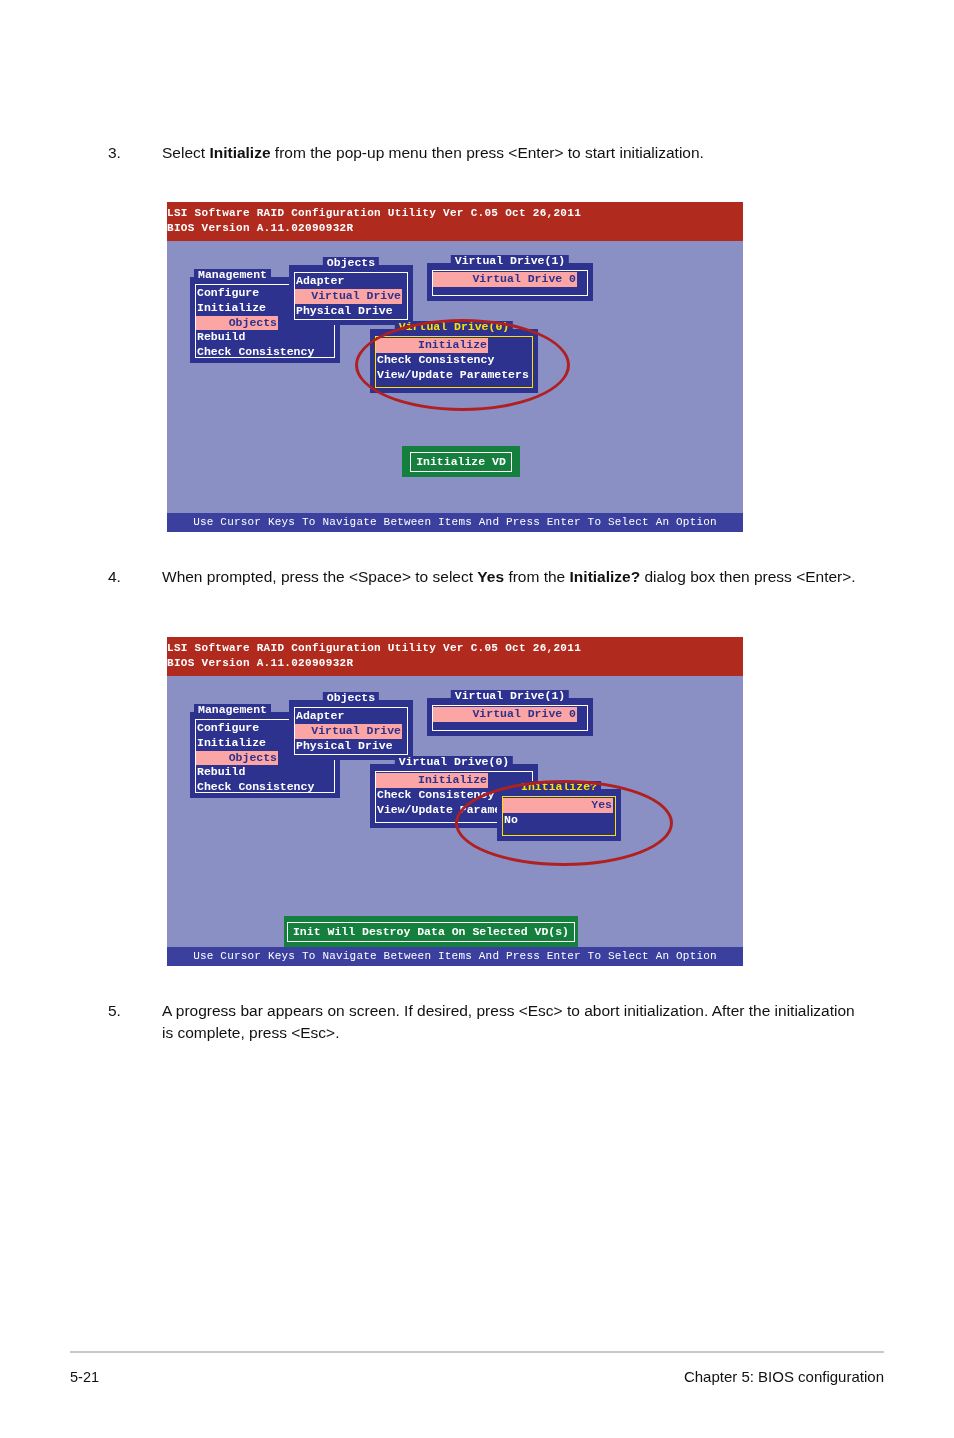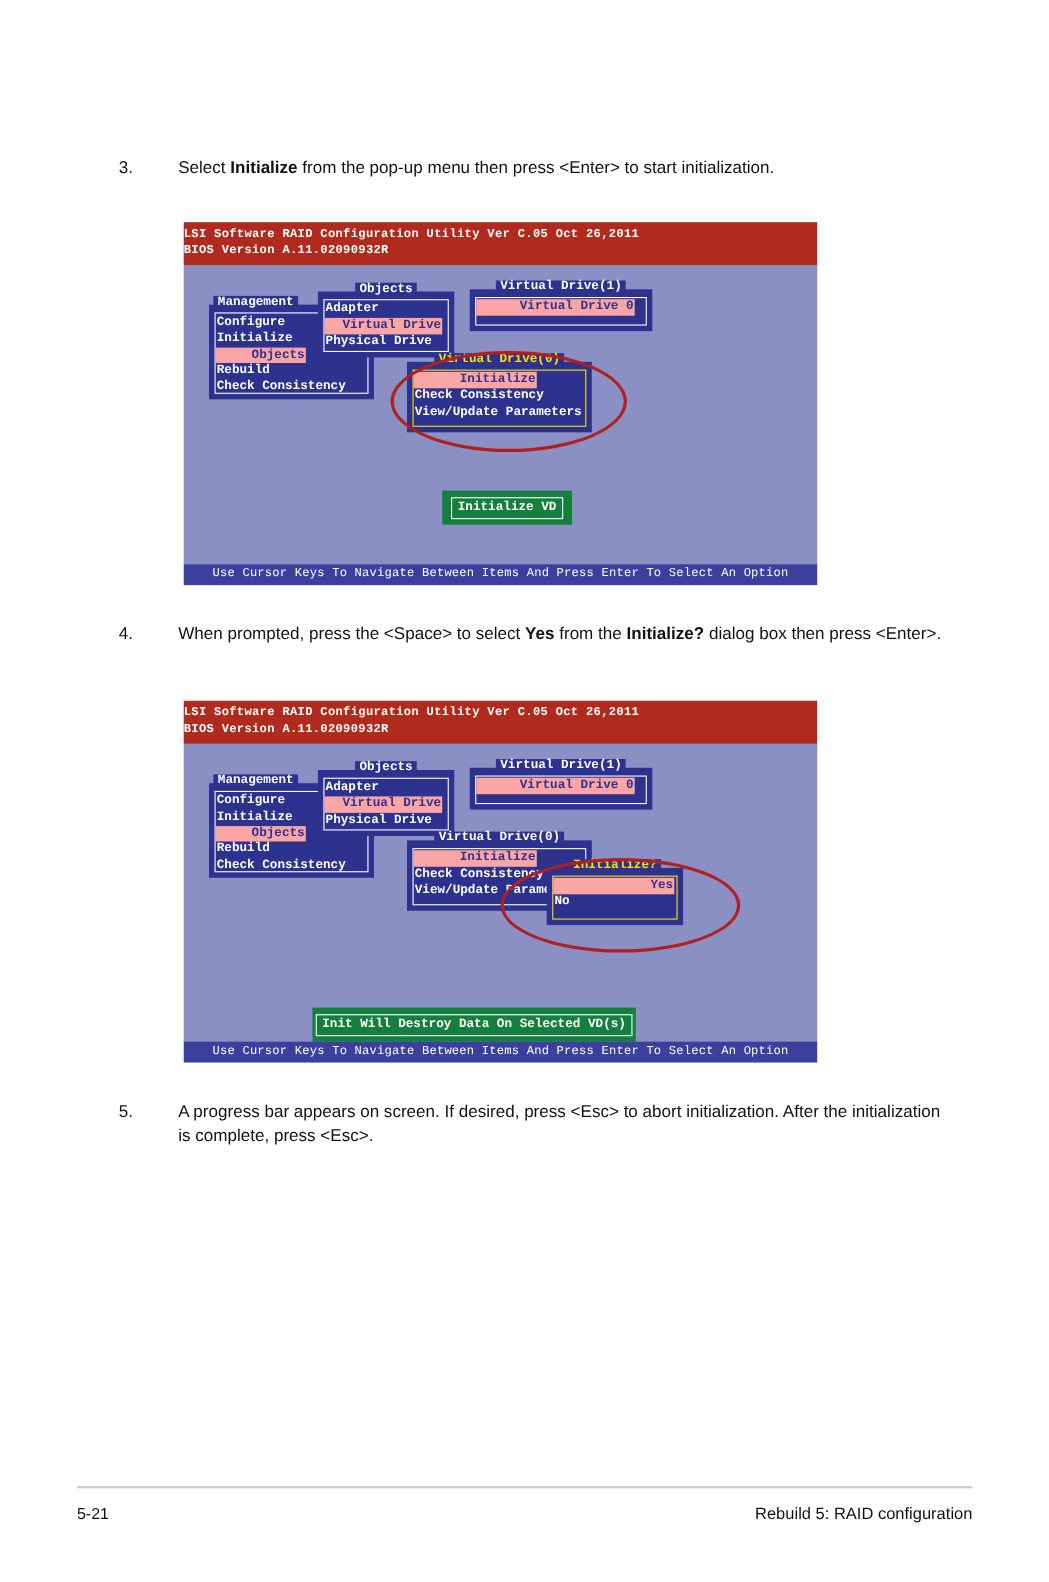--- a/index.html
+++ b/index.html
@@ -318,13 +318,13 @@
   <div class="bios-status">Use Cursor Keys To Navigate Between Items And Press Enter To Select An Option</div>
 </div>
 
 <div class="step" id="step5">
   <div class="step-num">5.</div>
   <div class="step-text">A progress bar appears on screen. If desired, press &lt;Esc&gt; to abort initialization. After the initialization is complete, press &lt;Esc&gt;.</div>
 </div>
 
 <div id="footer-rule"></div>
 <div id="page-number">5-21</div>
-<div id="footer-chapter">Rebuild 5: RAID configuration</div>
+<div id="footer-chapter">Chapter 5: BIOS configuration</div>
 
 </body></html>

